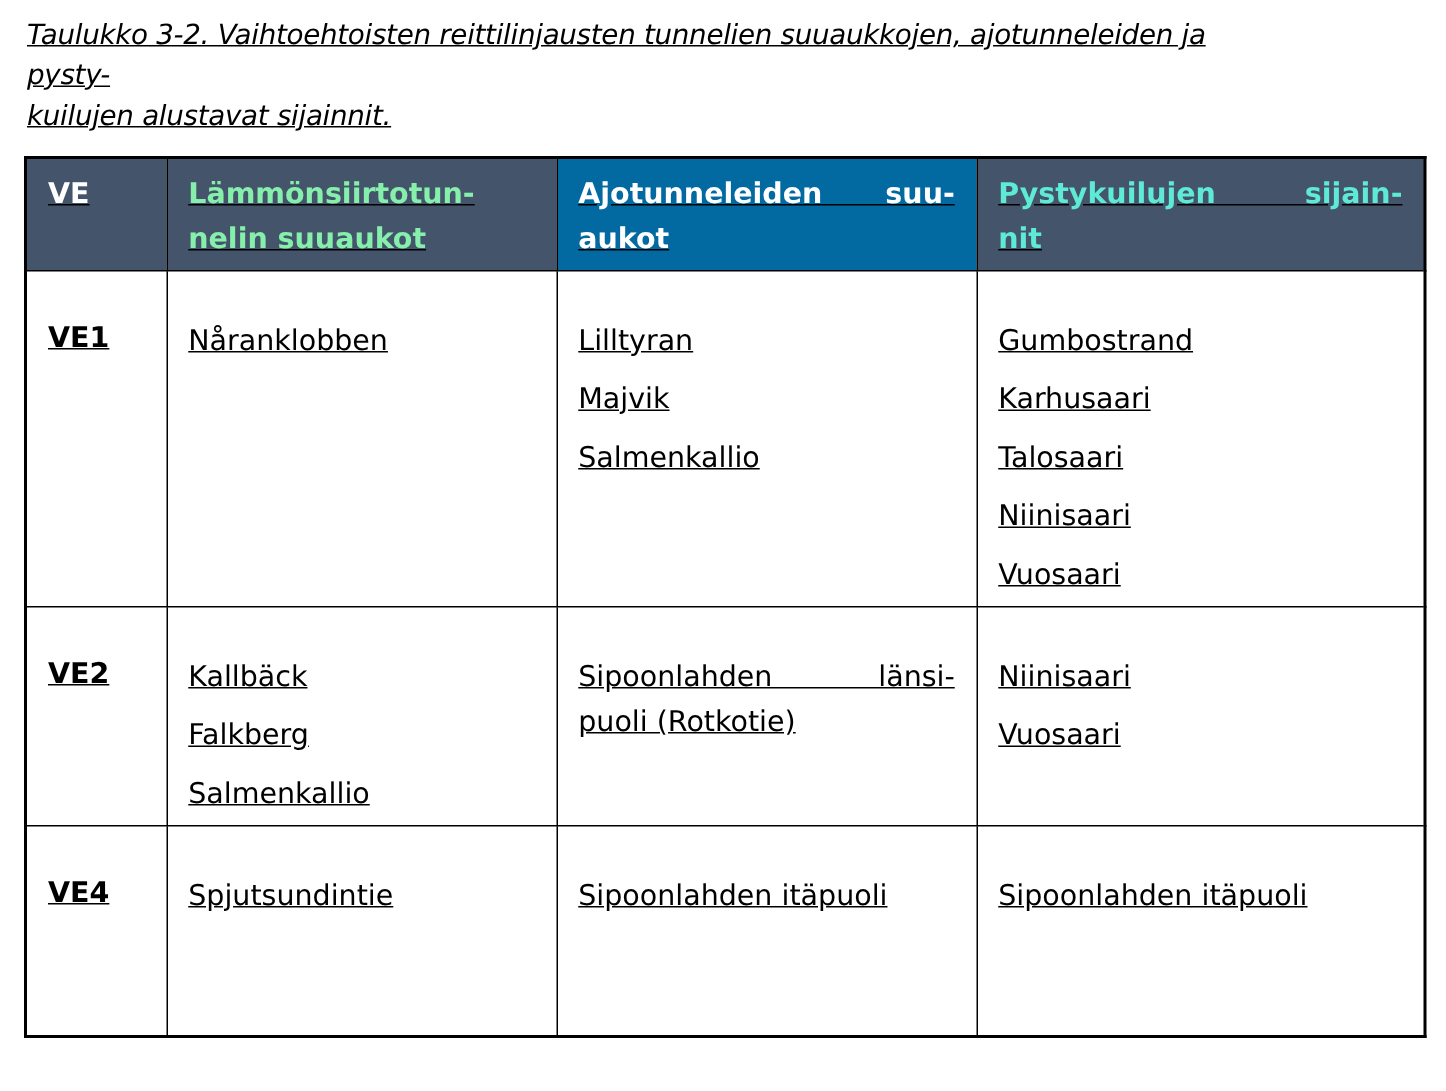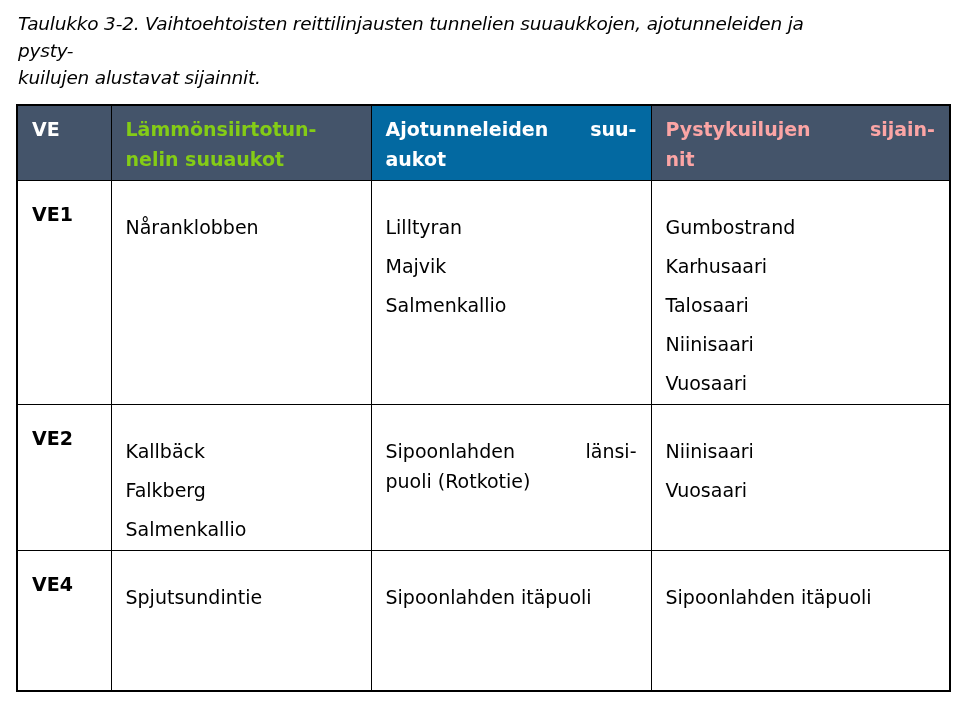--- a/index.html
+++ b/index.html
@@ -10,20 +10,21 @@
     height: 727px;
     overflow: hidden;
     font-family: "DejaVu Sans", "Liberation Sans", sans-serif;
     color: #000000;
   }
   .page {
     box-sizing: border-box;
     width: 836px;
     height: 727px;
     padding: 8px 14px 0 16px;
+    text-decoration: underline;
   }
   .caption {
     font-style: italic;
     font-size: 18.5px;
     line-height: 27px;
     margin: 2px 0 13px 2px;
     white-space: pre-line;
     letter-spacing: -0.2px;
   }
   table.loc-table {
@@ -51,21 +52,21 @@
     font-weight: bold;
     line-height: 30px;
     padding-top: 8px;
   }
   tbody tr:nth-child(1) { height: 217px; }
   tbody tr:nth-child(2) { height: 130px; }
   tbody tr:nth-child(3) { height: 140px; }
   tbody tr:nth-child(4) { height: 50px;  }
   tbody th {
     font-weight: bold;
-    padding-top: 18px;
+    padding-top: 29px;
     line-height: 30px;
   }
   tbody td { padding-top: 31px; }
   .para {
     margin: 0 0 9px 0;
     line-height: 30px;
   }
   .para:last-child { margin-bottom: 0; }
   .jl {
     text-align: justify;
@@ -84,29 +85,29 @@
       <col class="c-ve">
         <col class="c-lamm">
         <col class="c-ajo">
         <col class="c-pys">
     </colgroup>
     <thead>
       <tr id="header-row">
           <th style="background: rgb(68, 84, 106); color: rgb(255, 255, 255);">
             <div>VE</div>
           </th>
-          <th style="background: rgb(68, 84, 106); color: #84cc16;">
+          <th style="background: rgb(68, 84, 106); color: #86efac;">
             <div>Lämmönsiirtotun-</div>
             <div>nelin suuaukot</div>
           </th>
           <th style="background: #0369a1; color: rgb(255, 255, 255);">
             <div class="jl">Ajotunneleiden suu-</div>
             <div>aukot</div>
           </th>
-          <th style="background: rgb(68, 84, 106); color: #fca5a5; margin-left: 47px;">
+          <th style="background: rgb(68, 84, 106); color: #5eead4; margin-left: 47px;">
             <div class="jl">Pystykuilujen sijain-</div>
             <div>nit</div>
           </th>
         </tr>
     </thead>
     <tbody id="table-body">
         <tr>
           <th>VE1</th>
           <td>
             <div class="para">Nåranklobben</div>

